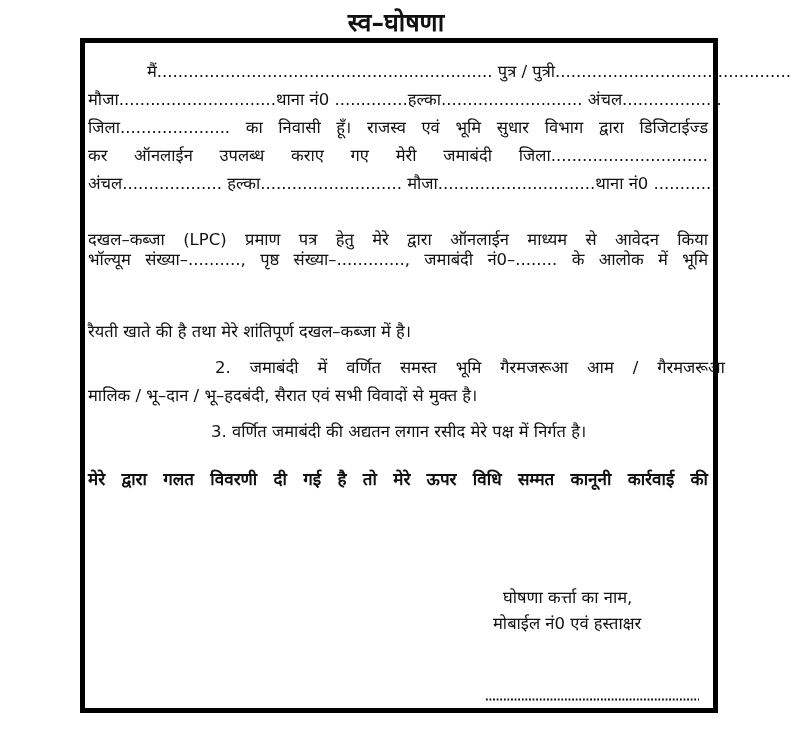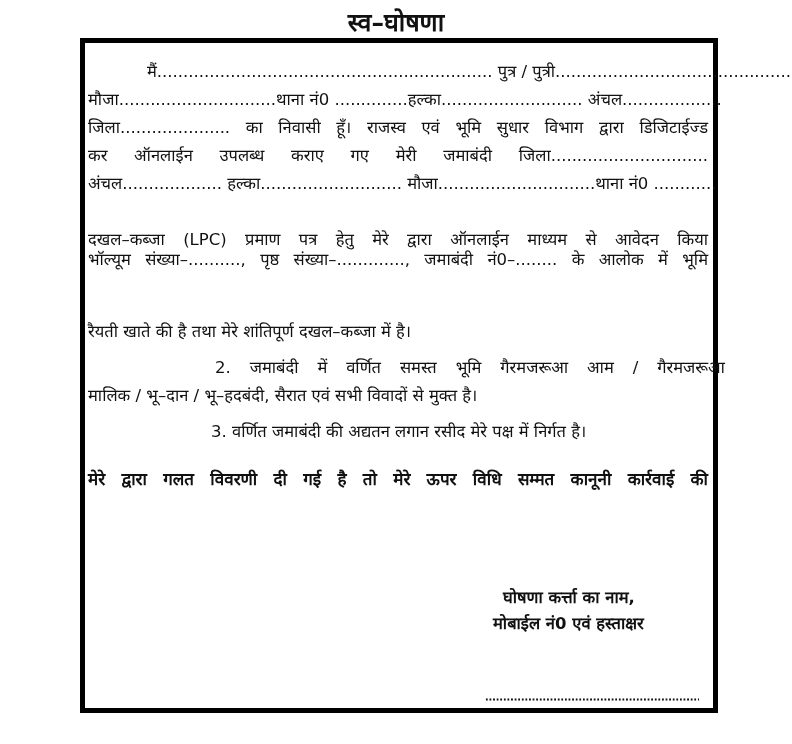--- a/index.html
+++ b/index.html
@@ -6,21 +6,21 @@
   body { width: 792px; height: 744px; position: relative; overflow: hidden;
          font-family: "DejaVu Sans", "Liberation Sans", sans-serif; color: #111; }
   .title { position: absolute; top: 4px; left: 0; width: 792px; text-align: center;
            font-size: 25px; font-weight: bold; }
   .title span { text-underline-offset: 4px; }
   .box { position: absolute; left: 80px; top: 38px; width: 628px; height: 665px;
          border: 5px solid #000; box-sizing: content-box; }
   .line { position: absolute; left: 0; width: 620px; font-size: 16.5px; white-space: nowrap; }
   .l-just { text-align: justify; text-align-last: justify; }
   .bold { font-weight: bold; font-size: 17px; }
-  .sign { position: absolute; left: 418px; font-weight: bold; font-size: 16.5px; white-space: nowrap; }
+  .sign { position: absolute; left: 418px; font-weight: normal; font-size: 16.5px; white-space: nowrap; }
   .dots { position: absolute; left: 400px; top: 655px; width: 214px; height: 3px;
           background-image: radial-gradient(circle, #111 1px, transparent 1.2px);
           background-size: 3.6px 3px; }
 </style>
 </head>
 <body>
 
 <div class="title"><span>स्व–घोषणा</span></div>
 
 <div class="box">

